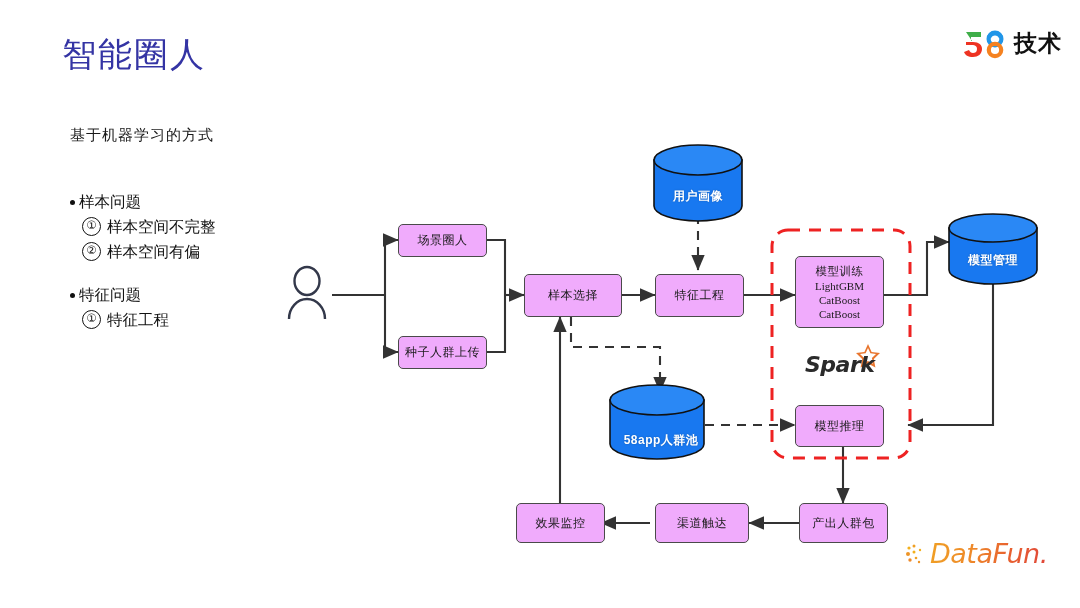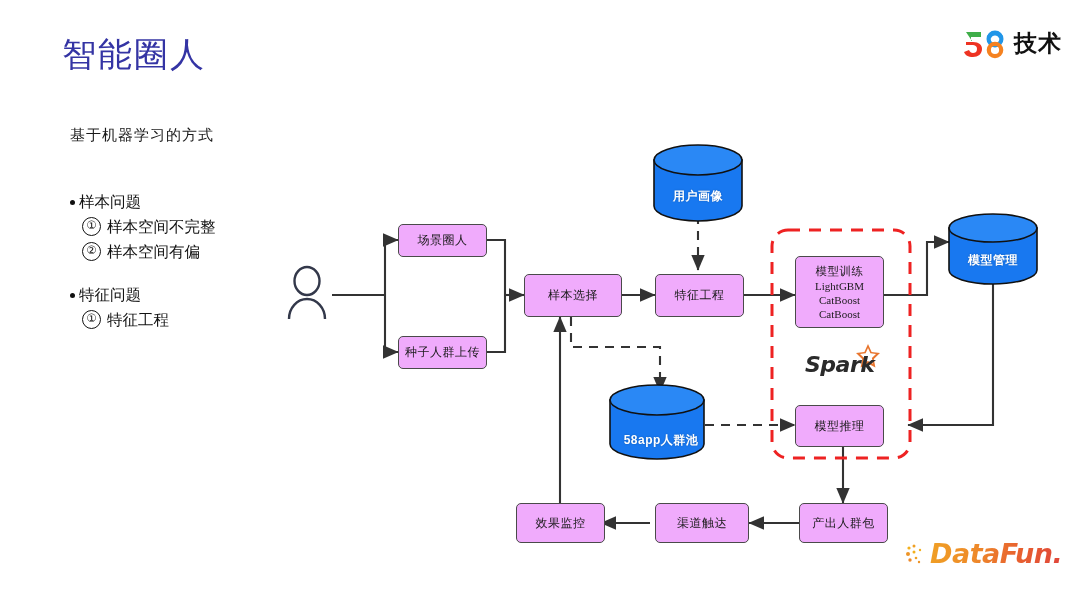--- a/index.html
+++ b/index.html
@@ -60,21 +60,21 @@
     font-size:23px;font-weight:bold;color:#111;letter-spacing:1px;
     font-family:"DejaVu Sans","Liberation Sans",sans-serif;
   }
 
   #logo-datafun{
     position:absolute;left:905px;top:538px;
     display:flex;align-items:center;gap:3px;
   }
   #logo-datafun .dfdots{width:22px;height:26px;}
   #logo-datafun .dftext{
-    font-size:27px;font-style:italic;font-weight:bold;
+    font-size:27px;font-style:italic;font-weight:normal;
     letter-spacing:-0.5px;
     font-family:"DejaVu Sans","Liberation Sans",sans-serif;
     background:linear-gradient(100deg,#F0A024 0%,#EE8A2A 35%,#E8622F 65%,#E0453A 100%);
     -webkit-background-clip:text;background-clip:text;
     color:transparent;-webkit-text-fill-color:transparent;
   }
 
   
   #diagram{position:absolute;left:0;top:0;width:1080px;height:608px;}
   #diagram svg{position:absolute;left:0;top:0;}

